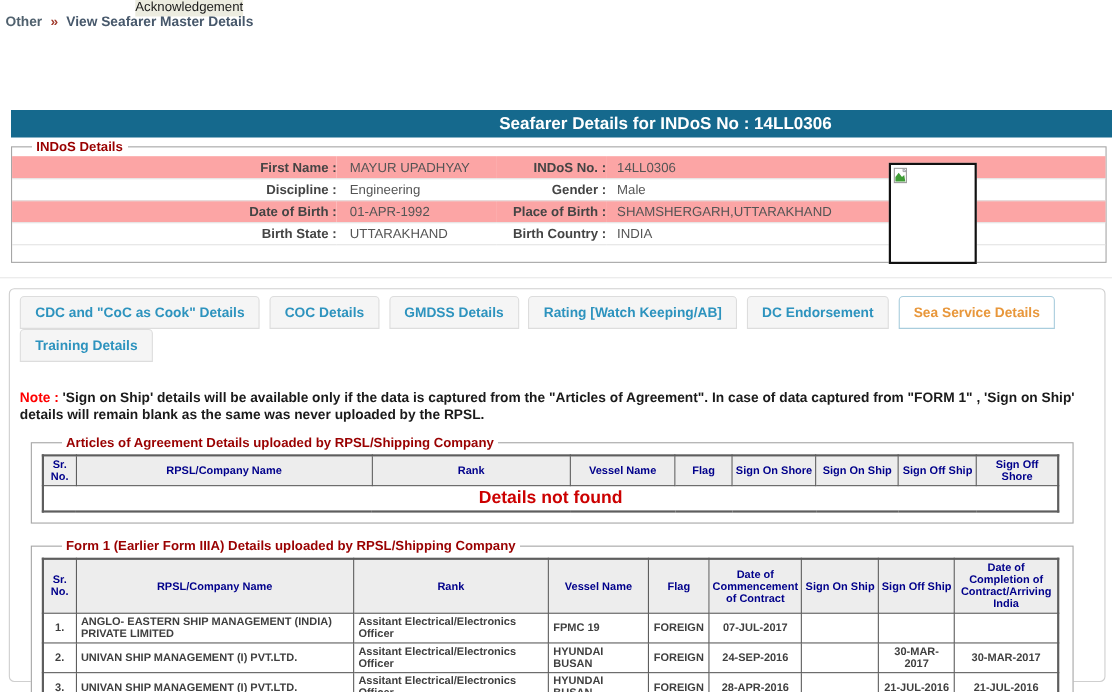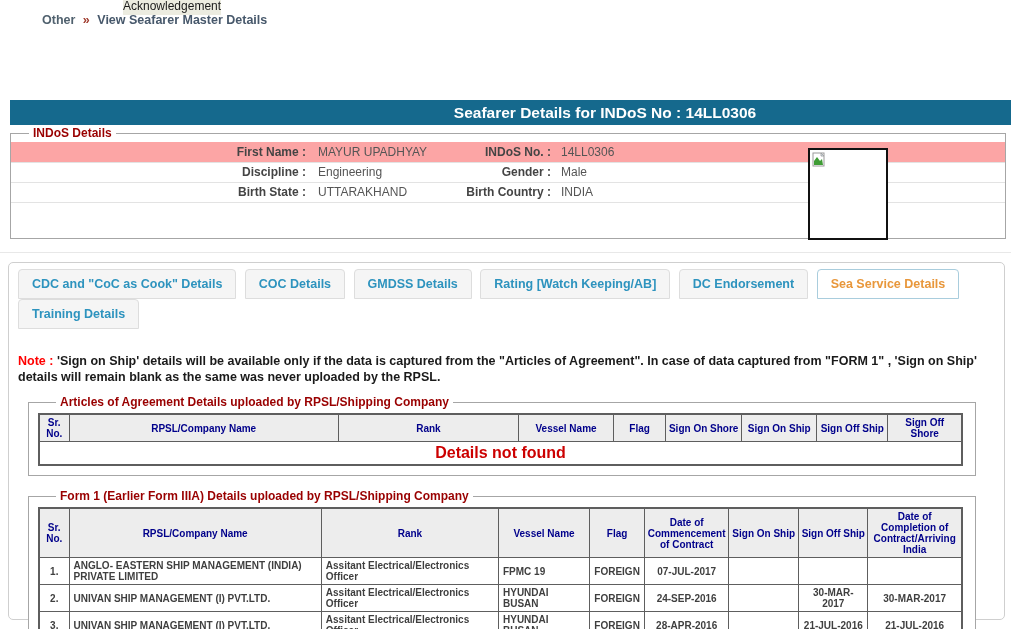--- a/index.html
+++ b/index.html
@@ -3,21 +3,21 @@
 <meta charset="utf-8">
 <style>
   * { box-sizing: border-box; margin: 0; padding: 0; }
   html, body { width: 1011px; height: 629px; overflow: hidden; background: #ffffff;
     font-family: "Liberation Sans", sans-serif; }
   body { position: relative; }
 
   
   .menu-item { position: absolute; left: 123px; top: 0; height: 15px; line-height: 13px;
     padding: 0 0; background: #ecece0; color: #1a1a1a; font-size: 12px; font-weight: normal; }
-  .breadcrumb { position: absolute; left: 5px; top: 13px; font-size: 12.5px; color: #50616e; margin-left: 37px; }
+  .breadcrumb { position: absolute; left: 5px; top: 13px; font-size: 12.5px; color: #50616e; }
   .breadcrumb .crumb { color: #50616e; font-weight: bold; cursor: pointer; }
   .breadcrumb .sep { color: #a03c2e; font-weight: bold; padding: 0 4px; }
   .breadcrumb .crumb-current { color: #47586b; font-weight: bold; cursor: pointer; }
 
   
   .banner { position: absolute; left: 10px; top: 100px; width: 1190px; height: 25px;
     background: #15698d; color: #ffffff; font-size: 15.5px; font-weight: bold;
     text-align: center; line-height: 25px; }
 
   
@@ -92,20 +92,26 @@
       <td class="lbl lbl-1">First Name :</td>
       <td class="val-1">MAYUR UPADHYAY</td>
       <td class="lbl lbl-2">INDoS No. :</td>
       <td class="val-2">14LL0306</td>
     </tr>
     <tr>
       <td class="lbl lbl-1">Discipline :</td>
       <td class="val-1">Engineering</td>
       <td class="lbl lbl-2">Gender :</td>
       <td class="val-2">Male</td>
+    </tr>
+    <tr class="alt">
+      <td class="lbl lbl-1">Date of Birth :</td>
+      <td class="val-1">01-APR-1992</td>
+      <td class="lbl lbl-2">Place of Birth :</td>
+      <td class="val-2">SHAMSHERGARH,UTTARAKHAND</td>
     </tr>
     <tr>
       <td class="lbl lbl-1">Birth State :</td>
       <td class="val-1">UTTARAKHAND</td>
       <td class="lbl lbl-2">Birth Country :</td>
       <td class="val-2">INDIA</td>
     </tr>
   </tbody>
     </table>
   <div class="photo-box">

